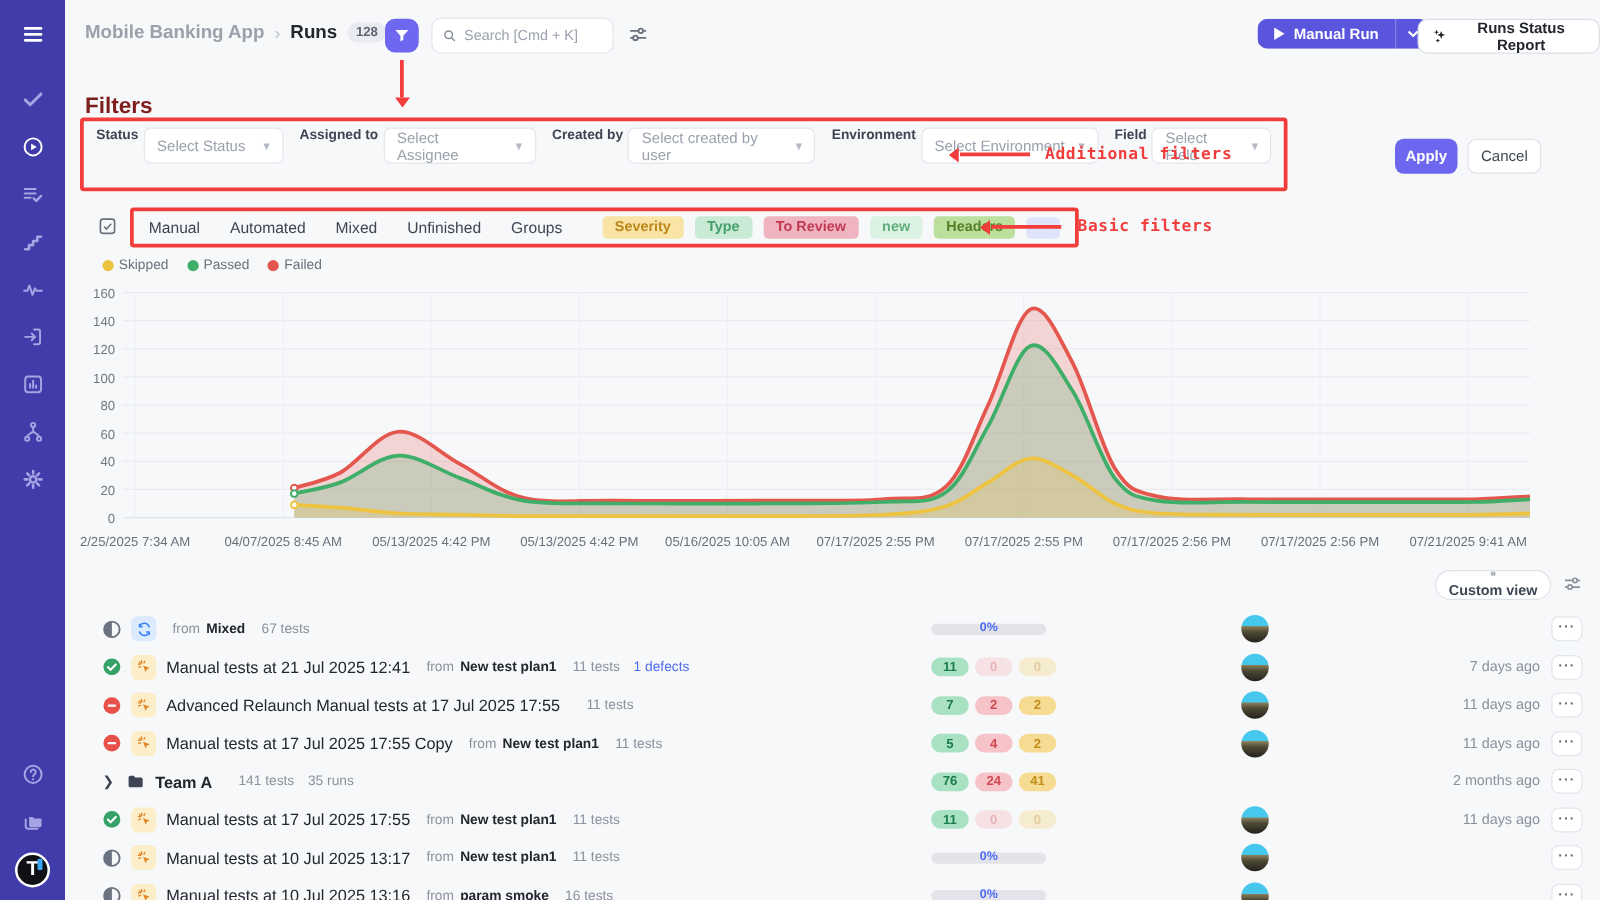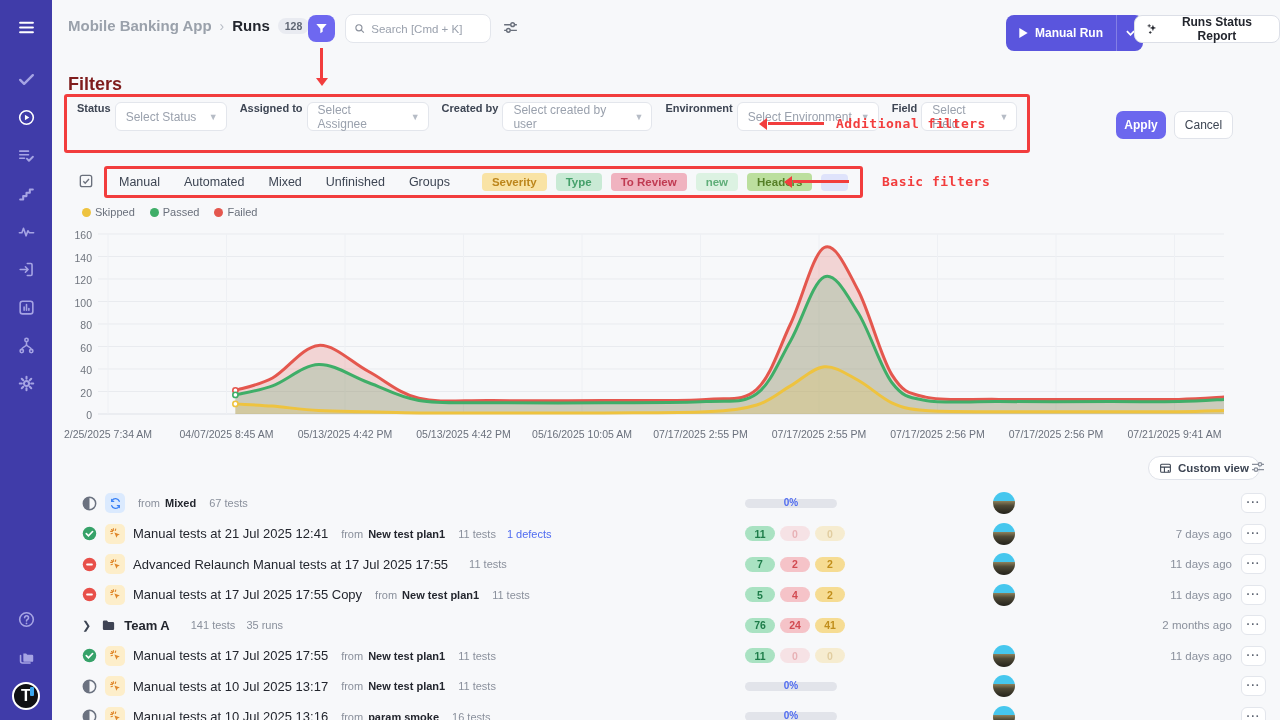--- a/index.html
+++ b/index.html
@@ -23,21 +23,21 @@
   .bc-sep { color:#b8bdc6; font-weight:normal; font-size:14px; }
   .bc-page { color:#23262e; }
   .bc-count { background:#e9ebf1; color:#5f6673; font-size:10.5px; font-weight:bold; border-radius:9px; padding:2px 7px; }
 
   .funnel-btn { position:absolute; left:256px; top:15px; width:27px; height:27px; background:#6e68f0; border:none; border-radius:8px; display:flex; align-items:center; justify-content:center; cursor:pointer; }
   .search-box { position:absolute; left:293px; top:14px; width:146px; height:29px; background:#fff; border:1px solid #e3e6ec; border-radius:8px; display:flex; align-items:center; padding:0 8px; gap:6px; }
   .search-box input { border:none; outline:none; width:100%; font-size:11.5px; color:#3d4553; background:transparent; font-family:inherit; }
   .search-box input::placeholder { color:#9aa1ad; }
   .adjust-icon { position:absolute; left:450px; top:19px; color:#6a707c; cursor:pointer; }
 
-  .manual-run { position:absolute; left:954px; top:15px; height:36px; display:flex; border-radius:8px; overflow:hidden; cursor:pointer; }
+  .manual-run { position:absolute; left:954px; top:15px; height:24px; display:flex; border-radius:8px; overflow:hidden; cursor:pointer; }
   .mr-main { background:#5a55dd; color:#fff; font-size:12px; font-weight:bold; display:flex; align-items:center; gap:7px; padding:0 13px; }
   .mr-caret { background:#5a55dd; border-left:1px solid rgba(255,255,255,.25); width:27px; display:flex; align-items:center; justify-content:center; color:#fff; }
   .report-btn { position:absolute; left:1082px; top:15px; height:28px; background:#fff; border:1px solid #dcdfe7; border-radius:8px; display:flex; align-items:center; gap:7px; padding:0 11px; font-size:12px; font-weight:bold; color:#23262e; cursor:pointer; }
 
   
   .filters-title { position:absolute; left:16px; top:74px; font-size:18px; font-weight:bold; color:#7f1d1d; }
   .fields-box { position:absolute; left:12px; top:94px; height:59px; border:3px solid #f23d3d; border-radius:3px; display:flex; gap:13px; padding:5px 10px 0; background:transparent; }
   .field { display:flex; flex-direction:row; gap:4px; }
   .field-label { font-size:11px; color:#3d4553; font-weight:bold; }
   .select { height:29px; background:#fff; border:1px solid #e3e6ec; border-radius:6px; display:flex; align-items:center; justify-content:space-between; padding:0 8px 0 10px; font-size:12px; color:#9aa1ad; cursor:pointer; }
@@ -65,21 +65,21 @@
   .legend { position:absolute; left:30px; top:206px; display:flex; gap:15px; }
   .legend-item { display:flex; align-items:center; gap:4px; font-size:11px; color:#6a707c; }
   .legend-dot { width:9px; height:9px; border-radius:50%; }
   .chart { position:absolute; left:16px; top:231px; width:1156px; height:188px; }
   .ytick { position:absolute; width:24px; text-align:right; font-size:10.5px; color:#71767f; }
   .plot { position:absolute; left:30px; top:0; }
   .x-labels { position:absolute; left:46px; top:428px; width:1126px; height:14px; }
   .x-labels span { position:absolute; transform:translateX(-50%); font-size:10.5px; color:#6a707c; white-space:nowrap; }
 
   
-  .customview-btn { position:absolute; left:1096px; top:456px; height:24px; background:#fff; border:1px solid #e0e3ea; border-radius:12px; display:flex; align-items:center; gap:6px; padding:0 10px; font-size:11.5px; font-weight:bold; color:#3d4553; cursor:pointer; }
+  .customview-btn { position:absolute; left:1096px; top:456px; height:24px; background:#fff; border:1px solid #e0e3ea; border-radius:12px; display:flex; align-items:center; gap:6px; padding:0 10px; font-size:11.5px; font-weight:bold; color:#3d4553; cursor:pointer;flex-direction:column; }
   .cv-adjust { position:absolute; left:1198px; top:459px; color:#8a909c; cursor:pointer; }
 
   
   .runs-list { position:absolute; left:0; top:488px; width:1228px; }
   .run-row { position:relative; height:30.5px; display:flex; align-items:center; padding-left:30px; cursor:pointer; }
   .row-left { display:flex; align-items:center; gap:8px; min-width:0; }
   .row-title { font-size:13px; color:#23262e; white-space:nowrap; }
   .row-meta { display:flex; align-items:center; gap:5px; margin-left:5px; font-size:11px; color:#8a909c; white-space:nowrap; }
   .row-meta b { color:#23262e; font-size:11px; }
   .meta-tests { margin-left:8px; }
@@ -305,21 +305,21 @@
     <span class="tags-wrap" id="tags-wrap">
         <span class="tag" style="background: rgb(249, 227, 165); color: rgb(189, 134, 28);">Severity</span>
         <span class="tag" style="background: rgb(201, 234, 213); color: rgb(68, 160, 106);">Type</span>
         <span class="tag" style="background: rgb(240, 179, 192); color: rgb(192, 58, 82);">To Review</span>
         <span class="tag" style="background: rgb(220, 242, 226); color: rgb(95, 174, 121);">new</span>
         <span class="tag" style="background: rgb(188, 223, 158); color: rgb(85, 127, 39);">Headers</span>
         <span class="more-tag">···</span>
       </span>
   </div>
   <div class="h-arrow" style="left:741px; top:180px; width:56px;"></div>
-  <div class="annot-text" style="left:830px; top:174px;">Basic filters</div>
+  <div class="annot-text" style="left:810px; top:174px;">Basic filters</div>
 
   <div class="legend" id="legend">
       <span class="legend-item">
         <span class="legend-dot" style="background:#eec33f"></span>
         <span>Skipped</span>
       </span>
       <span class="legend-item">
         <span class="legend-dot" style="background:#3fae68"></span>
         <span>Passed</span>
       </span>

